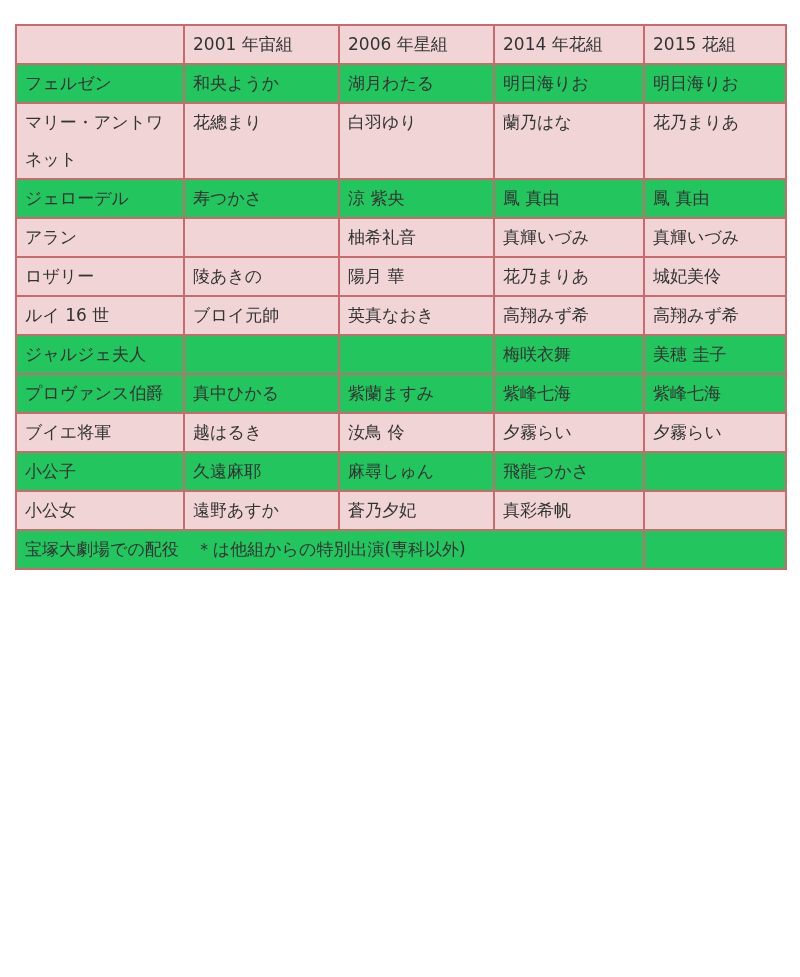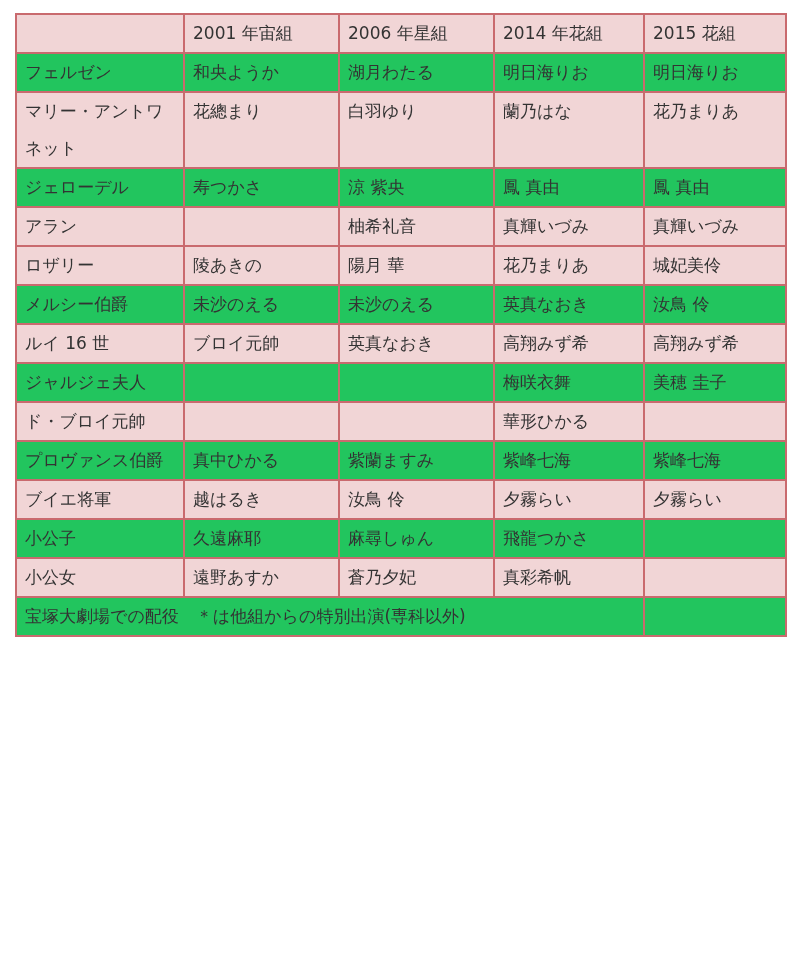--- a/index.html
+++ b/index.html
@@ -1,18 +1,18 @@
 <!DOCTYPE html>
 <html><head>
 <meta charset="utf-8">
 <style>
   html, body { margin: 0; padding: 0; background: #ffffff; }
   body { width: 800px; height: 977px; position: relative; font-family: "DejaVu Sans", "Liberation Sans", sans-serif; color: #333333; }
   table.cast {
-    position: absolute; left: 15px; top: 13px;
+    position: absolute; left: 15px; top: 24px;
     width: 770px; border-collapse: collapse; table-layout: fixed;
     font-size: 17px; line-height: 37px;
   }
   table.cast td {
     border: 2px solid #c96a6e;
     padding: 0 8px;
     vertical-align: top;
     white-space: normal;
     word-break: break-all;
     overflow: hidden;
@@ -113,78 +113,48 @@
         <td>
           <span class="line">陽月 華</span>
         </td>
         <td>
           <span class="line">花乃まりあ</span>
         </td>
         <td>
           <span class="line">城妃美伶</span>
         </td>
       </tr>
-      <tr class="white">
-        <td>メルシー伯爵</td>
-        <td>
-          <span class="line">未沙のえる</span>
-        </td>
-        <td>
-          <span class="line">未沙のえる</span>
+      <tr class="pink">
+        <td>ルイ 16 世</td>
+        <td>
+          <span class="line">ブロイ元帥</span>
         </td>
         <td>
           <span class="line">英真なおき</span>
         </td>
         <td>
-          <span class="line">汝鳥 伶</span>
-        </td>
-      </tr>
-      <tr class="pink">
-        <td>ルイ 16 世</td>
-        <td>
-          <span class="line">ブロイ元帥</span>
-        </td>
-        <td>
-          <span class="line">英真なおき</span>
-        </td>
-        <td>
           <span class="line">高翔みず希</span>
         </td>
         <td>
           <span class="line">高翔みず希</span>
         </td>
       </tr>
       <tr class="white">
         <td>ジャルジェ夫人</td>
         <td>
           <span class="line"></span>
         </td>
         <td>
           <span class="line"></span>
         </td>
         <td>
           <span class="line">梅咲衣舞</span>
         </td>
         <td>
           <span class="line">美穂 圭子</span>
-        </td>
-      </tr>
-      <tr class="pink">
-        <td>ド・ブロイ元帥</td>
-        <td>
-          <span class="line"></span>
-        </td>
-        <td>
-          <span class="line"></span>
-        </td>
-        <td>
-          <span class="line">華形ひかる</span>
-        </td>
-        <td>
-          <span class="line"></span>
         </td>
       </tr>
       <tr class="white">
         <td>プロヴァンス伯爵</td>
         <td>
           <span class="line">真中ひかる</span>
         </td>
         <td>
           <span class="line">紫蘭ますみ</span>
         </td>

